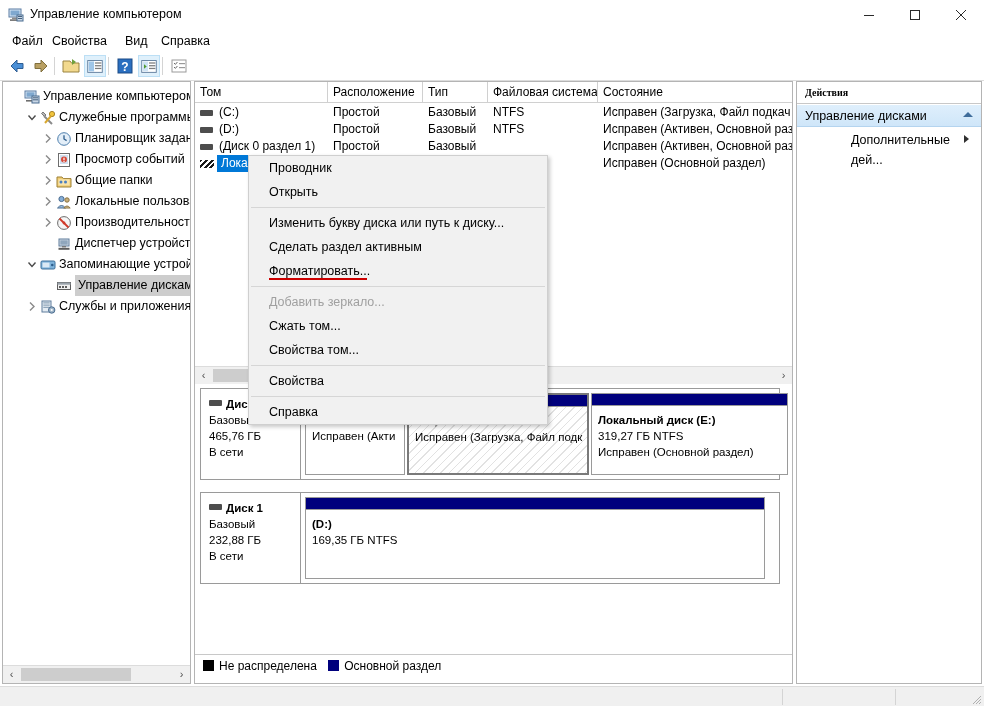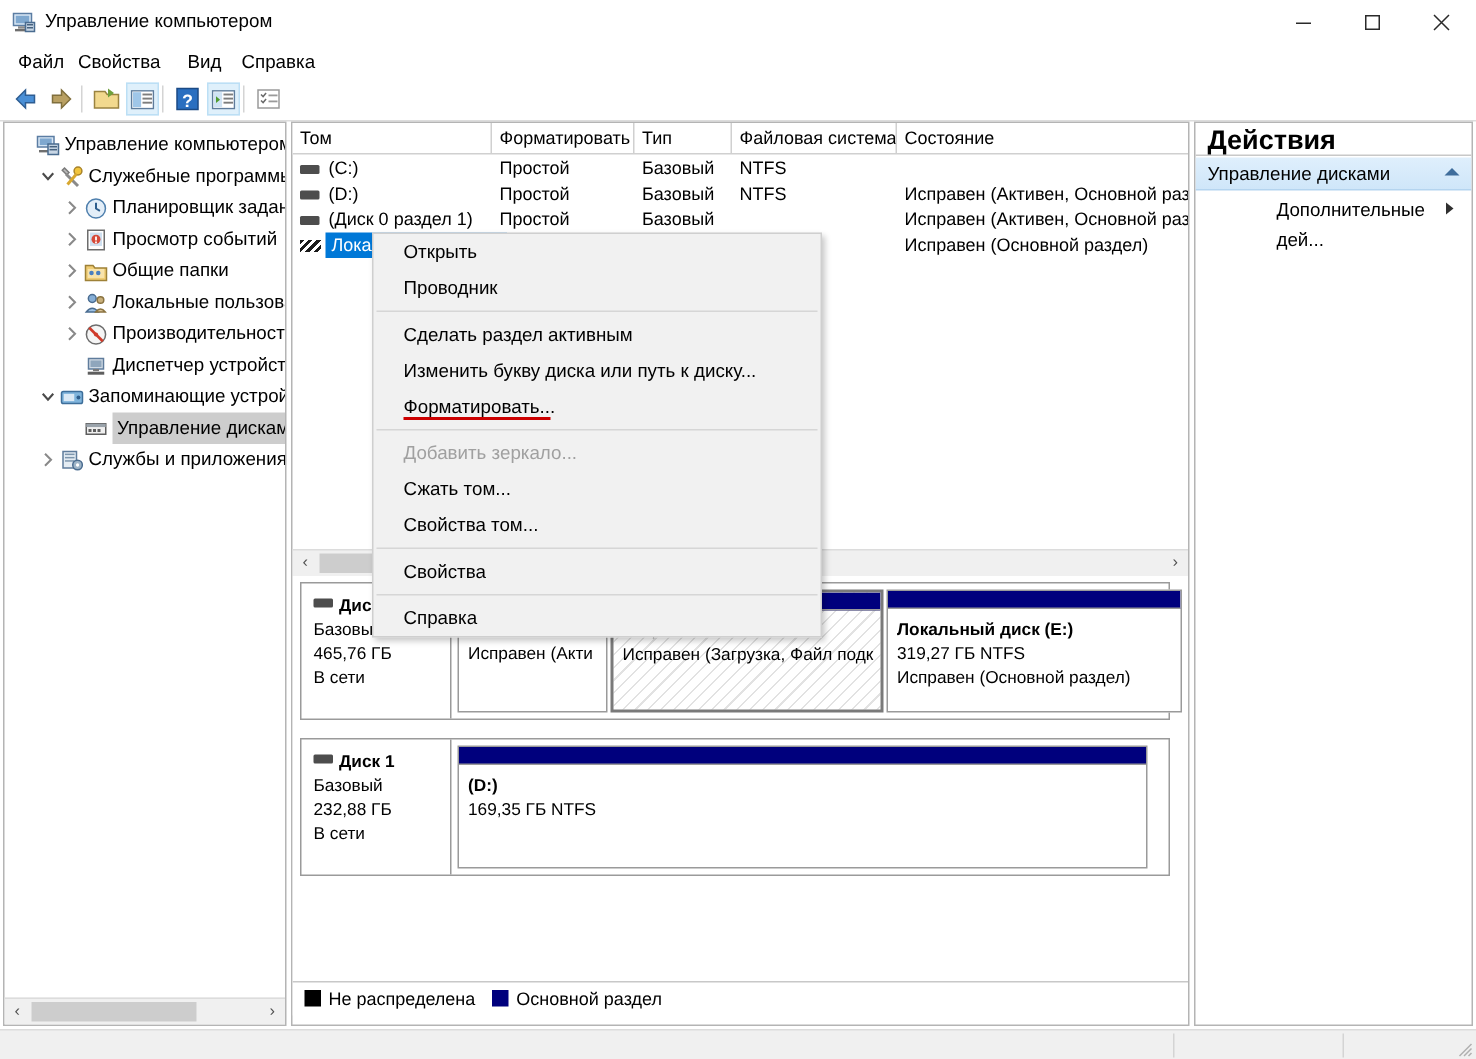--- a/index.html
+++ b/index.html
@@ -72,21 +72,21 @@
   .part.hatched{background:repeating-linear-gradient(135deg,#fff 0 5px,#e2e2e2 5px 6px);}
   .part.hatched .ptxt{background:transparent;}
   .part.sel{border:2px solid #7a7a7a;}
 
   
   .legend{position:absolute;left:0;height:22px;width:100%;background:#fff;border-top:1px solid #c8c8c8;font-size:12px;line-height:22px;}
   .legend .sw{display:inline-block;width:11px;height:11px;vertical-align:-1px;margin:0 5px 0 8px;}
 
   
   .act-title{position:absolute;left:0;top:0;width:100%;height:22px;line-height:22px;padding-left:8px;
-     box-sizing:border-box;font-weight:bold;font-size:18px;border-bottom:1px solid #c8c8c8;}
+     box-sizing:border-box;font-weight:bold;font-size:10px;border-bottom:1px solid #c8c8c8;font-family:Liberation Serif, serif;}
   .act-grp{position:absolute;left:0;top:23px;width:100%;height:22px;line-height:22px;
      background:linear-gradient(#dfeffc,#cfe6f9);border-bottom:1px solid #b4d4ef;
      padding-left:8px;box-sizing:border-box;font-size:12.5px;cursor:default;}
   .act-grp .caret{position:absolute;right:8px;top:7px;width:0;height:0;
      border-left:5px solid transparent;border-right:5px solid transparent;border-bottom:5px solid #3f6d9b;}
   .act-item{position:absolute;left:0;top:48px;width:100%;height:20px;line-height:20px;padding-left:54px;
      box-sizing:border-box;font-size:12.5px;cursor:default;}
   .act-item .arr{position:absolute;right:12px;top:5px;width:0;height:0;
      border-top:4px solid transparent;border-bottom:4px solid transparent;border-left:5px solid #303030;}
 
@@ -336,33 +336,34 @@
       <div class="arr l">‹</div>
       <div class="thumb" style="left:18px;width:110px;"></div>
       <div class="arr r">›</div>
     </div>
   </div>
 
   <div class="mid-pane">
 
     <div class="vhdr">
       <div class="hc" style="left:0px;width:133px;">Том</div>
-      <div class="hc" style="left:133px;width:95px;">Форматировать</div>
+      <div class="hc" style="left:133px;width:95px;">Расположение</div>
       <div class="hc" style="left:228px;width:65px;">Тип</div>
       <div class="hc" style="left:293px;width:110px;">Файловая система</div>
       <div class="hc" style="left:403px;width:194px;border-right:none;">Состояние</div>
     </div>
 
     <div id="vrows-host">
         <div class="vrow" style="top: 22px;">
           <span class="volico"></span>
           <span class="cell" style="left: 24px; width: 109px;">(C:)</span>
           <span class="cell" style="left: 138px; width: 95px;">Простой</span>
           <span class="cell" style="left: 233px; width: 65px;">Базовый</span>
           <span class="cell" style="left: 298px; width: 110px;">NTFS</span>
+          <span class="cell" style="left: 408px; width: 194px;">Исправен (Загрузка, Файл подкач</span>
         </div>
         <div class="vrow" style="top: 39px;">
           <span class="volico"></span>
           <span class="cell" style="left: 24px; width: 109px;">(D:)</span>
           <span class="cell" style="left: 138px; width: 95px;">Простой</span>
           <span class="cell" style="left: 233px; width: 65px;">Базовый</span>
           <span class="cell" style="left: 298px; width: 110px;">NTFS</span>
           <span class="cell" style="left: 408px; width: 194px;">Исправен (Активен, Основной раз</span>
         </div>
         <div class="vrow" style="top: 56px;">
@@ -451,25 +452,25 @@
       <span>Управление дисками</span>
       <span class="caret"></span>
     </div>
     <div class="act-item">
       <span>Дополнительные дей...</span>
       <span class="arr"></span>
     </div>
   </div>
 
   <div class="ctxmenu" id="ctxmenu" style="left:248px;top:155px;width:298px;">
+      <div class="ci">Проводник</div>
       <div class="ci">Открыть</div>
-      <div class="ci">Проводник</div>
       <div class="csep"></div>
+      <div class="ci">Изменить букву диска или путь к диску...</div>
       <div class="ci">Сделать раздел активным</div>
-      <div class="ci">Изменить букву диска или путь к диску...</div>
       <div class="ci">Форматировать...<span class="redline" style="background: rgb(204, 0, 0); width: 98px;"></span></div>
       <div class="csep"></div>
       <div class="ci dis">Добавить зеркало...</div>
       <div class="ci">Сжать том...</div>
       <div class="ci">Свойства том...</div>
       <div class="csep"></div>
       <div class="ci">Свойства</div>
       <div class="csep"></div>
       <div class="ci">Справка</div>
     </div>

